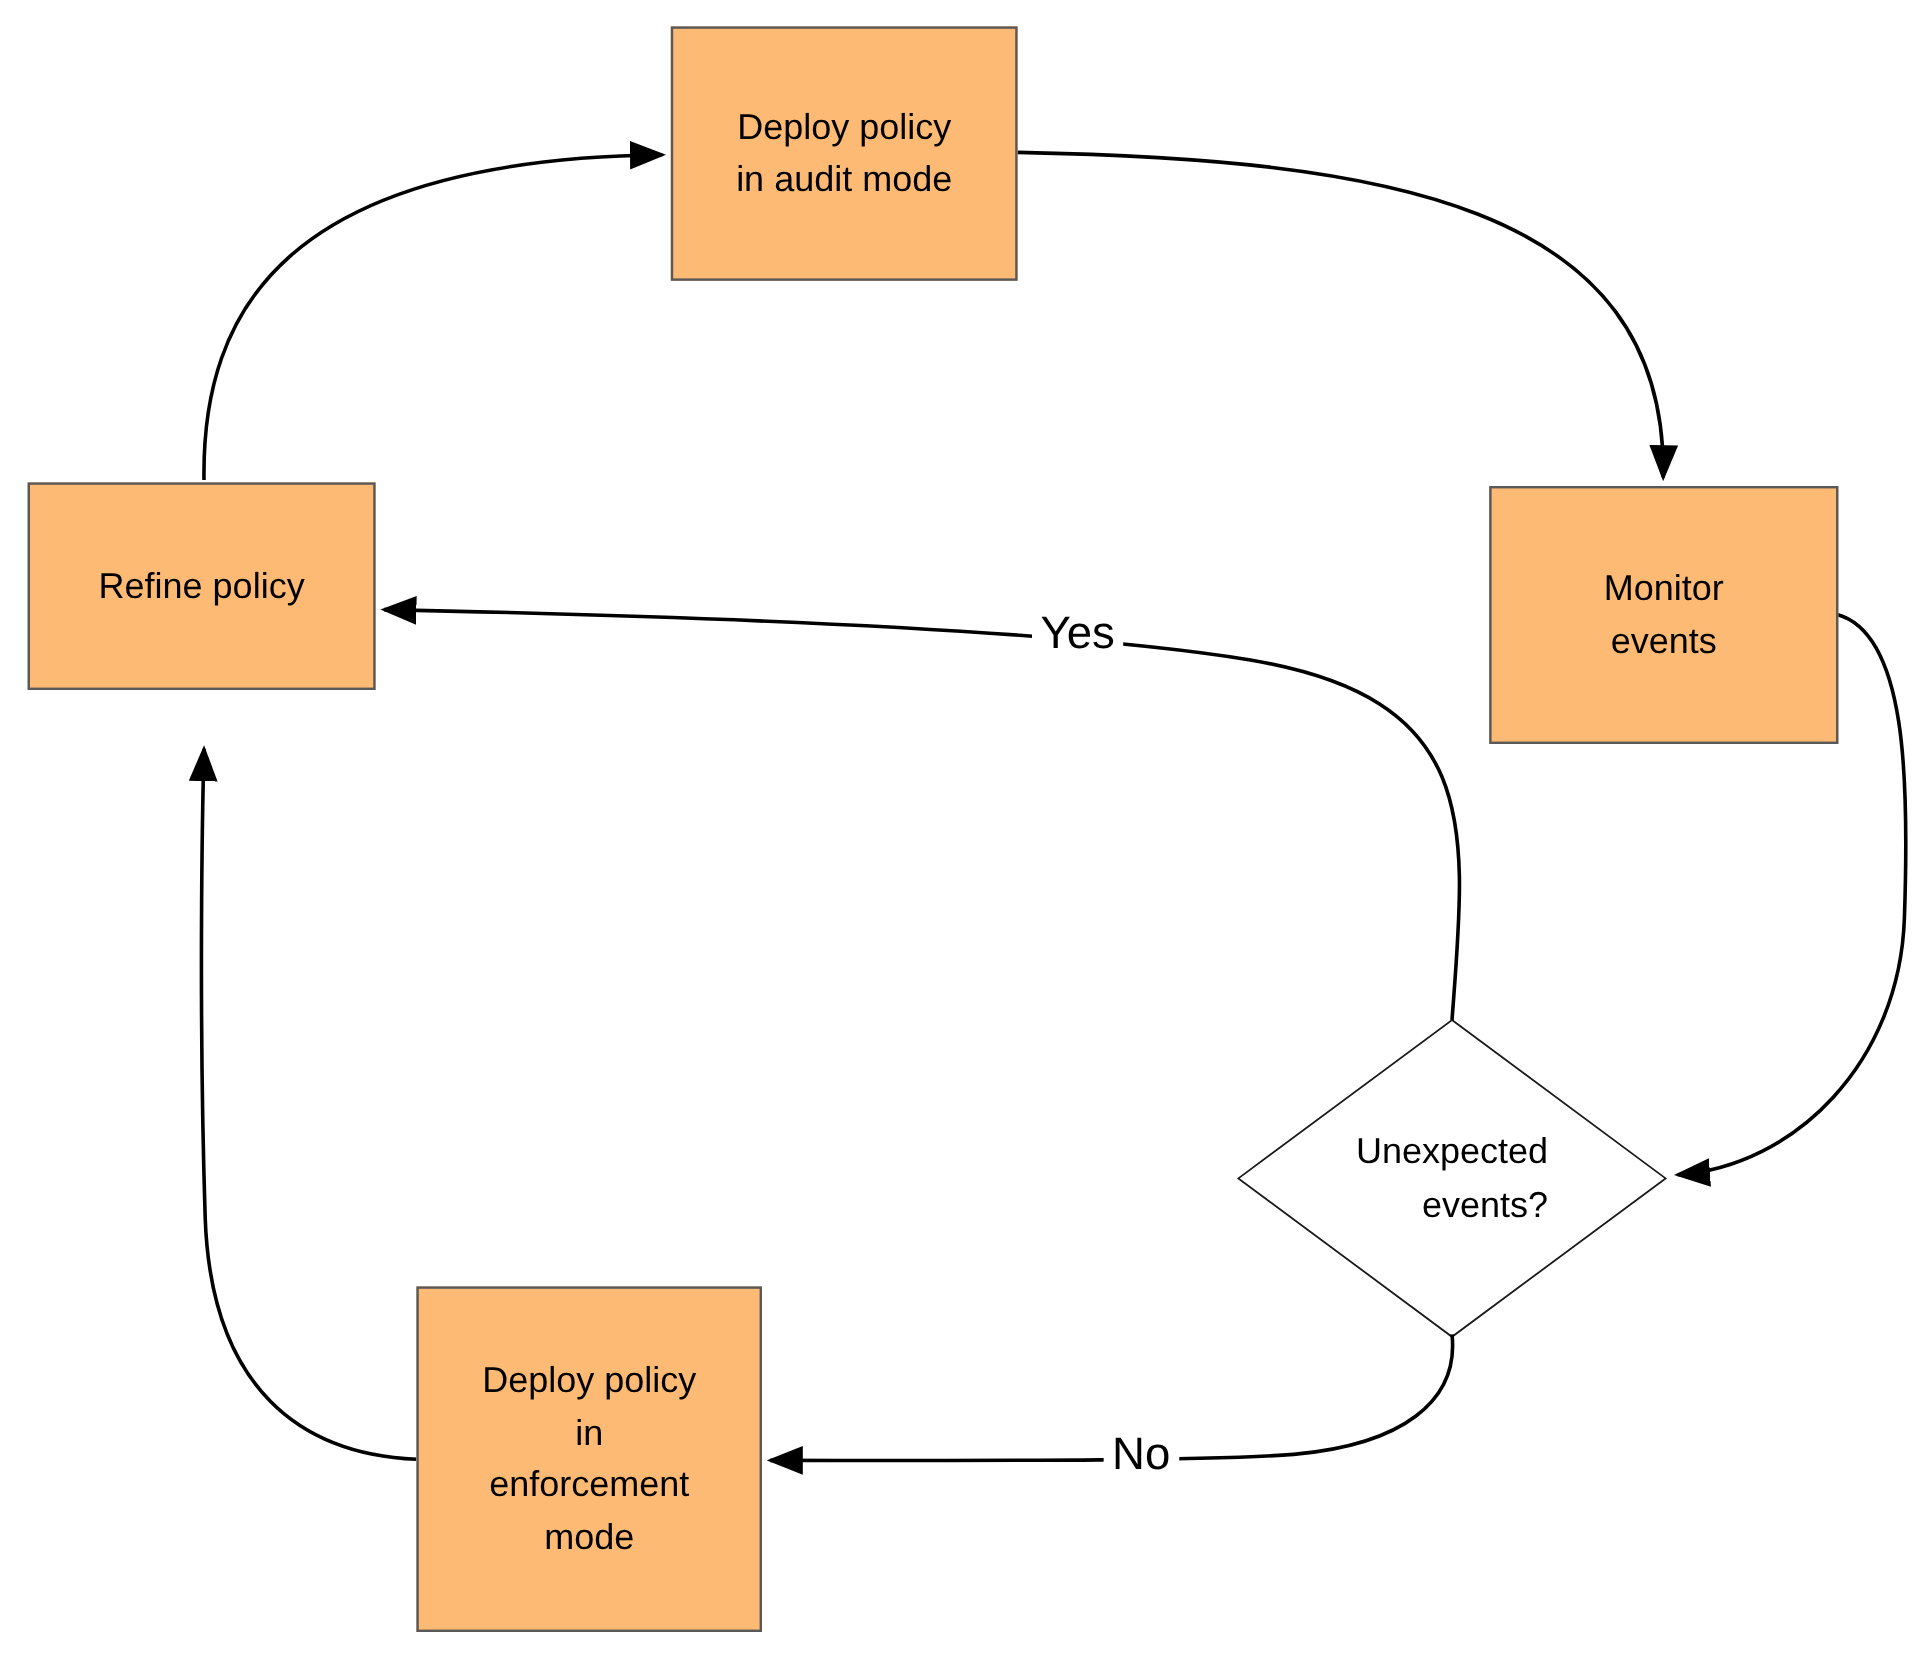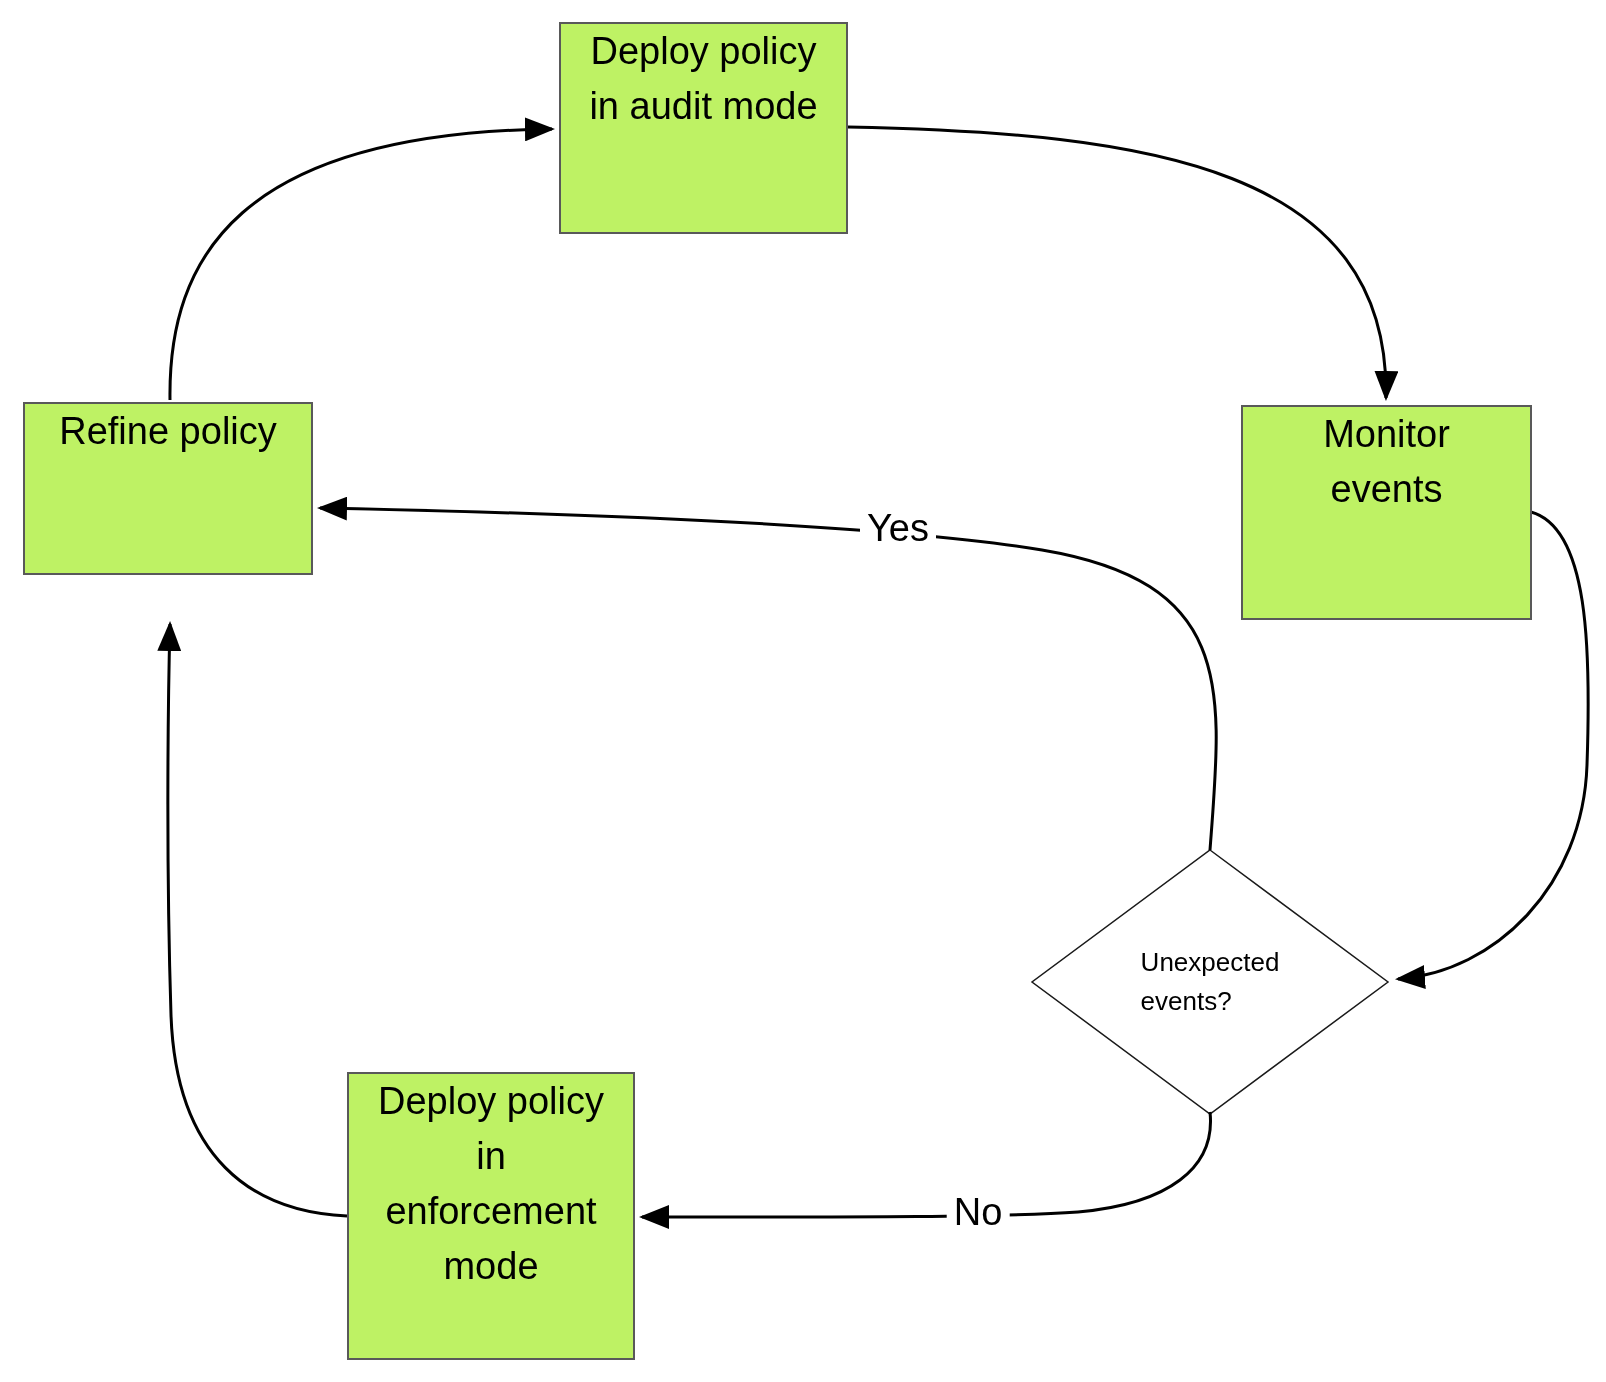--- a/index.html
+++ b/index.html
@@ -18,58 +18,58 @@
   }
   .edges-svg {
     position: absolute;
     inset: 0;
     width: 1606px;
     height: 1382px;
   }
   .node {
     position: absolute;
     box-sizing: border-box;
-    background: #bef264;
+    background: #fdba74;
     border: 2px solid #595959;
     display: flex;
-    align-items: flex-start;
+    align-items: center;
     justify-content: center;
     text-align: center;
-    font-size: 38px;
+    font-size: 30px;
     line-height: 1.45;
   }
   .node .label,
   .diamond-label .label {
     white-space: pre-line;
   }
   .diamond-label {
     position: absolute;
     display: flex;
     align-items: center;
     justify-content: center;
-    text-align: left;
-    font-size: 26px;
+    text-align: right;
+    font-size: 30px;
     line-height: 1.5;
     background: transparent;
   }
   .edge-label {
     position: absolute;
     transform: translate(-50%, -50%);
     background: #ffffff;
     padding: 1px 7px;
     font-size: 38px;
     line-height: 1.1;
   }
   #node-refine        { left: 23px;   top: 402px;  width: 290px; height: 173px; }
   #node-deploy-audit  { left: 559px;  top: 22px;   width: 289px; height: 212px; }
   #node-monitor       { left: 1241px; top: 405px;  width: 291px; height: 215px; }
   #node-deploy-enforce{ left: 347px;  top: 1072px; width: 288px; height: 288px; }
   #diamond-label      { left: 1055px; top: 900px;  width: 310px; height: 164px; }
   #edge-label-yes     { left: 857px;  top: 529px; margin-left: 41px; }
-  #edge-label-no      { left: 978px;  top: 1213px; }
+  #edge-label-no      { left: 951px;  top: 1213px; }
 </style>
 </head>
 <body>
 
 <div class="canvas">
 
   <svg class="edges-svg" viewBox="0 0 1606 1382" xmlns="http://www.w3.org/2000/svg">
     <defs>
       <marker id="arrow" viewBox="0 0 10 8" refX="9" refY="4" markerWidth="10" markerHeight="8" orient="auto-start-reverse">
         <path d="M 0 0 L 10 4 L 0 8 Z" fill="#000000"></path>

